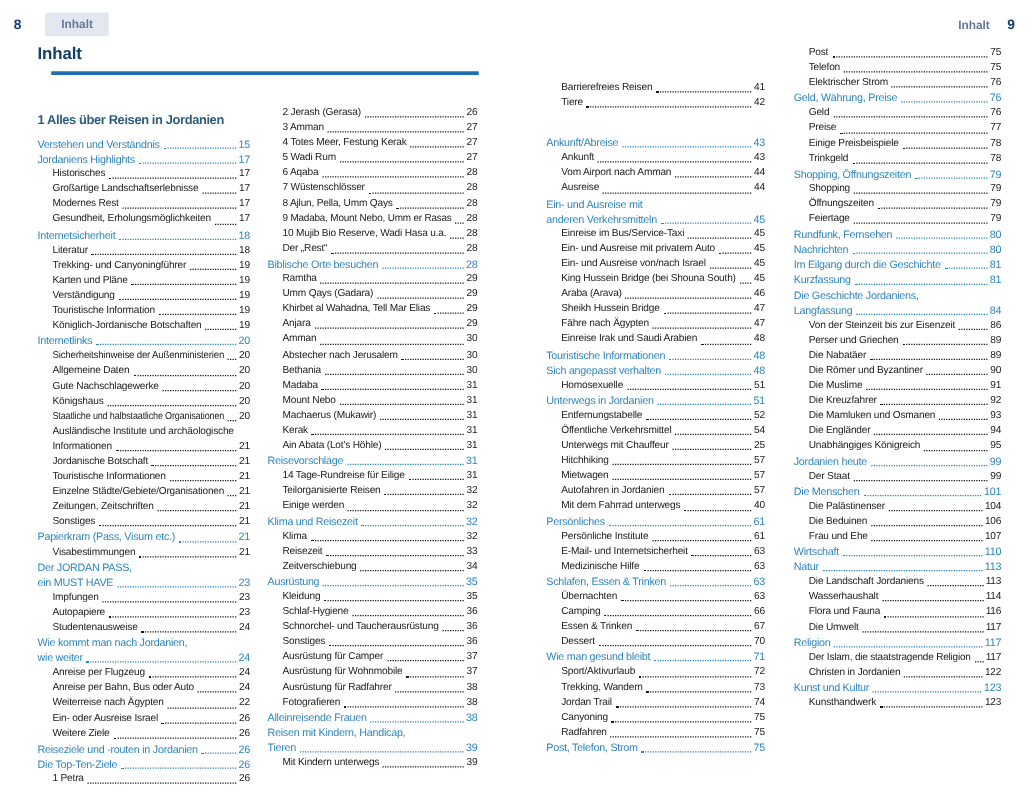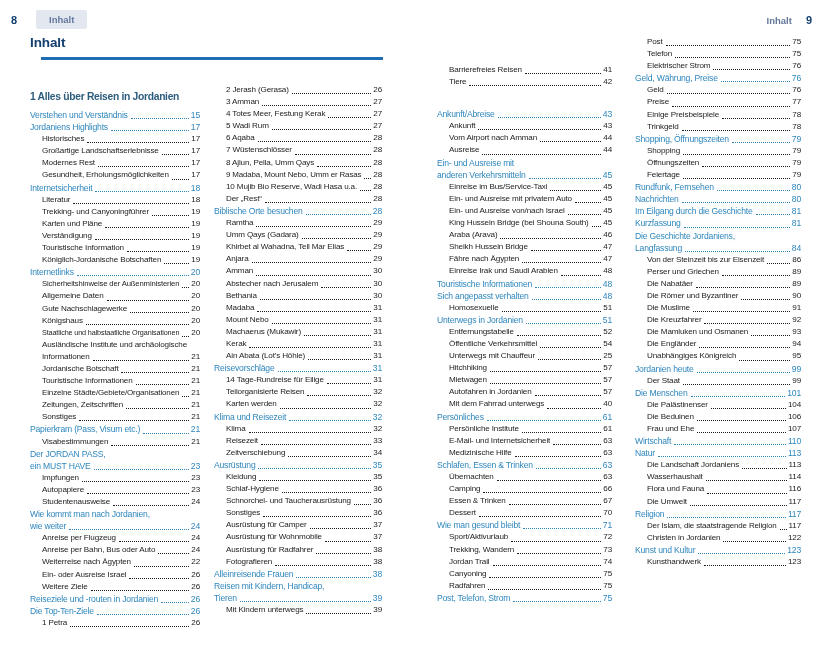--- a/index.html
+++ b/index.html
@@ -409,21 +409,21 @@
         <span class="lbl">14 Tage-Rundreise für Eilige</span>
         <span class="leader"></span>
         <span class="pg">31</span>
       </div>
       <div class="row entry">
         <span class="lbl">Teilorganisierte Reisen</span>
         <span class="leader"></span>
         <span class="pg">32</span>
       </div>
       <div class="row entry">
-        <span class="lbl">Karten werden</span>
+        <span class="lbl">Einige werden</span>
         <span class="leader"></span>
         <span class="pg">32</span>
       </div>
       <div class="row section">
         <span class="lbl">Klima und Reisezeit</span>
         <span class="leader"></span>
         <span class="pg">32</span>
       </div>
       <div class="row entry">
         <span class="lbl">Klima</span>

